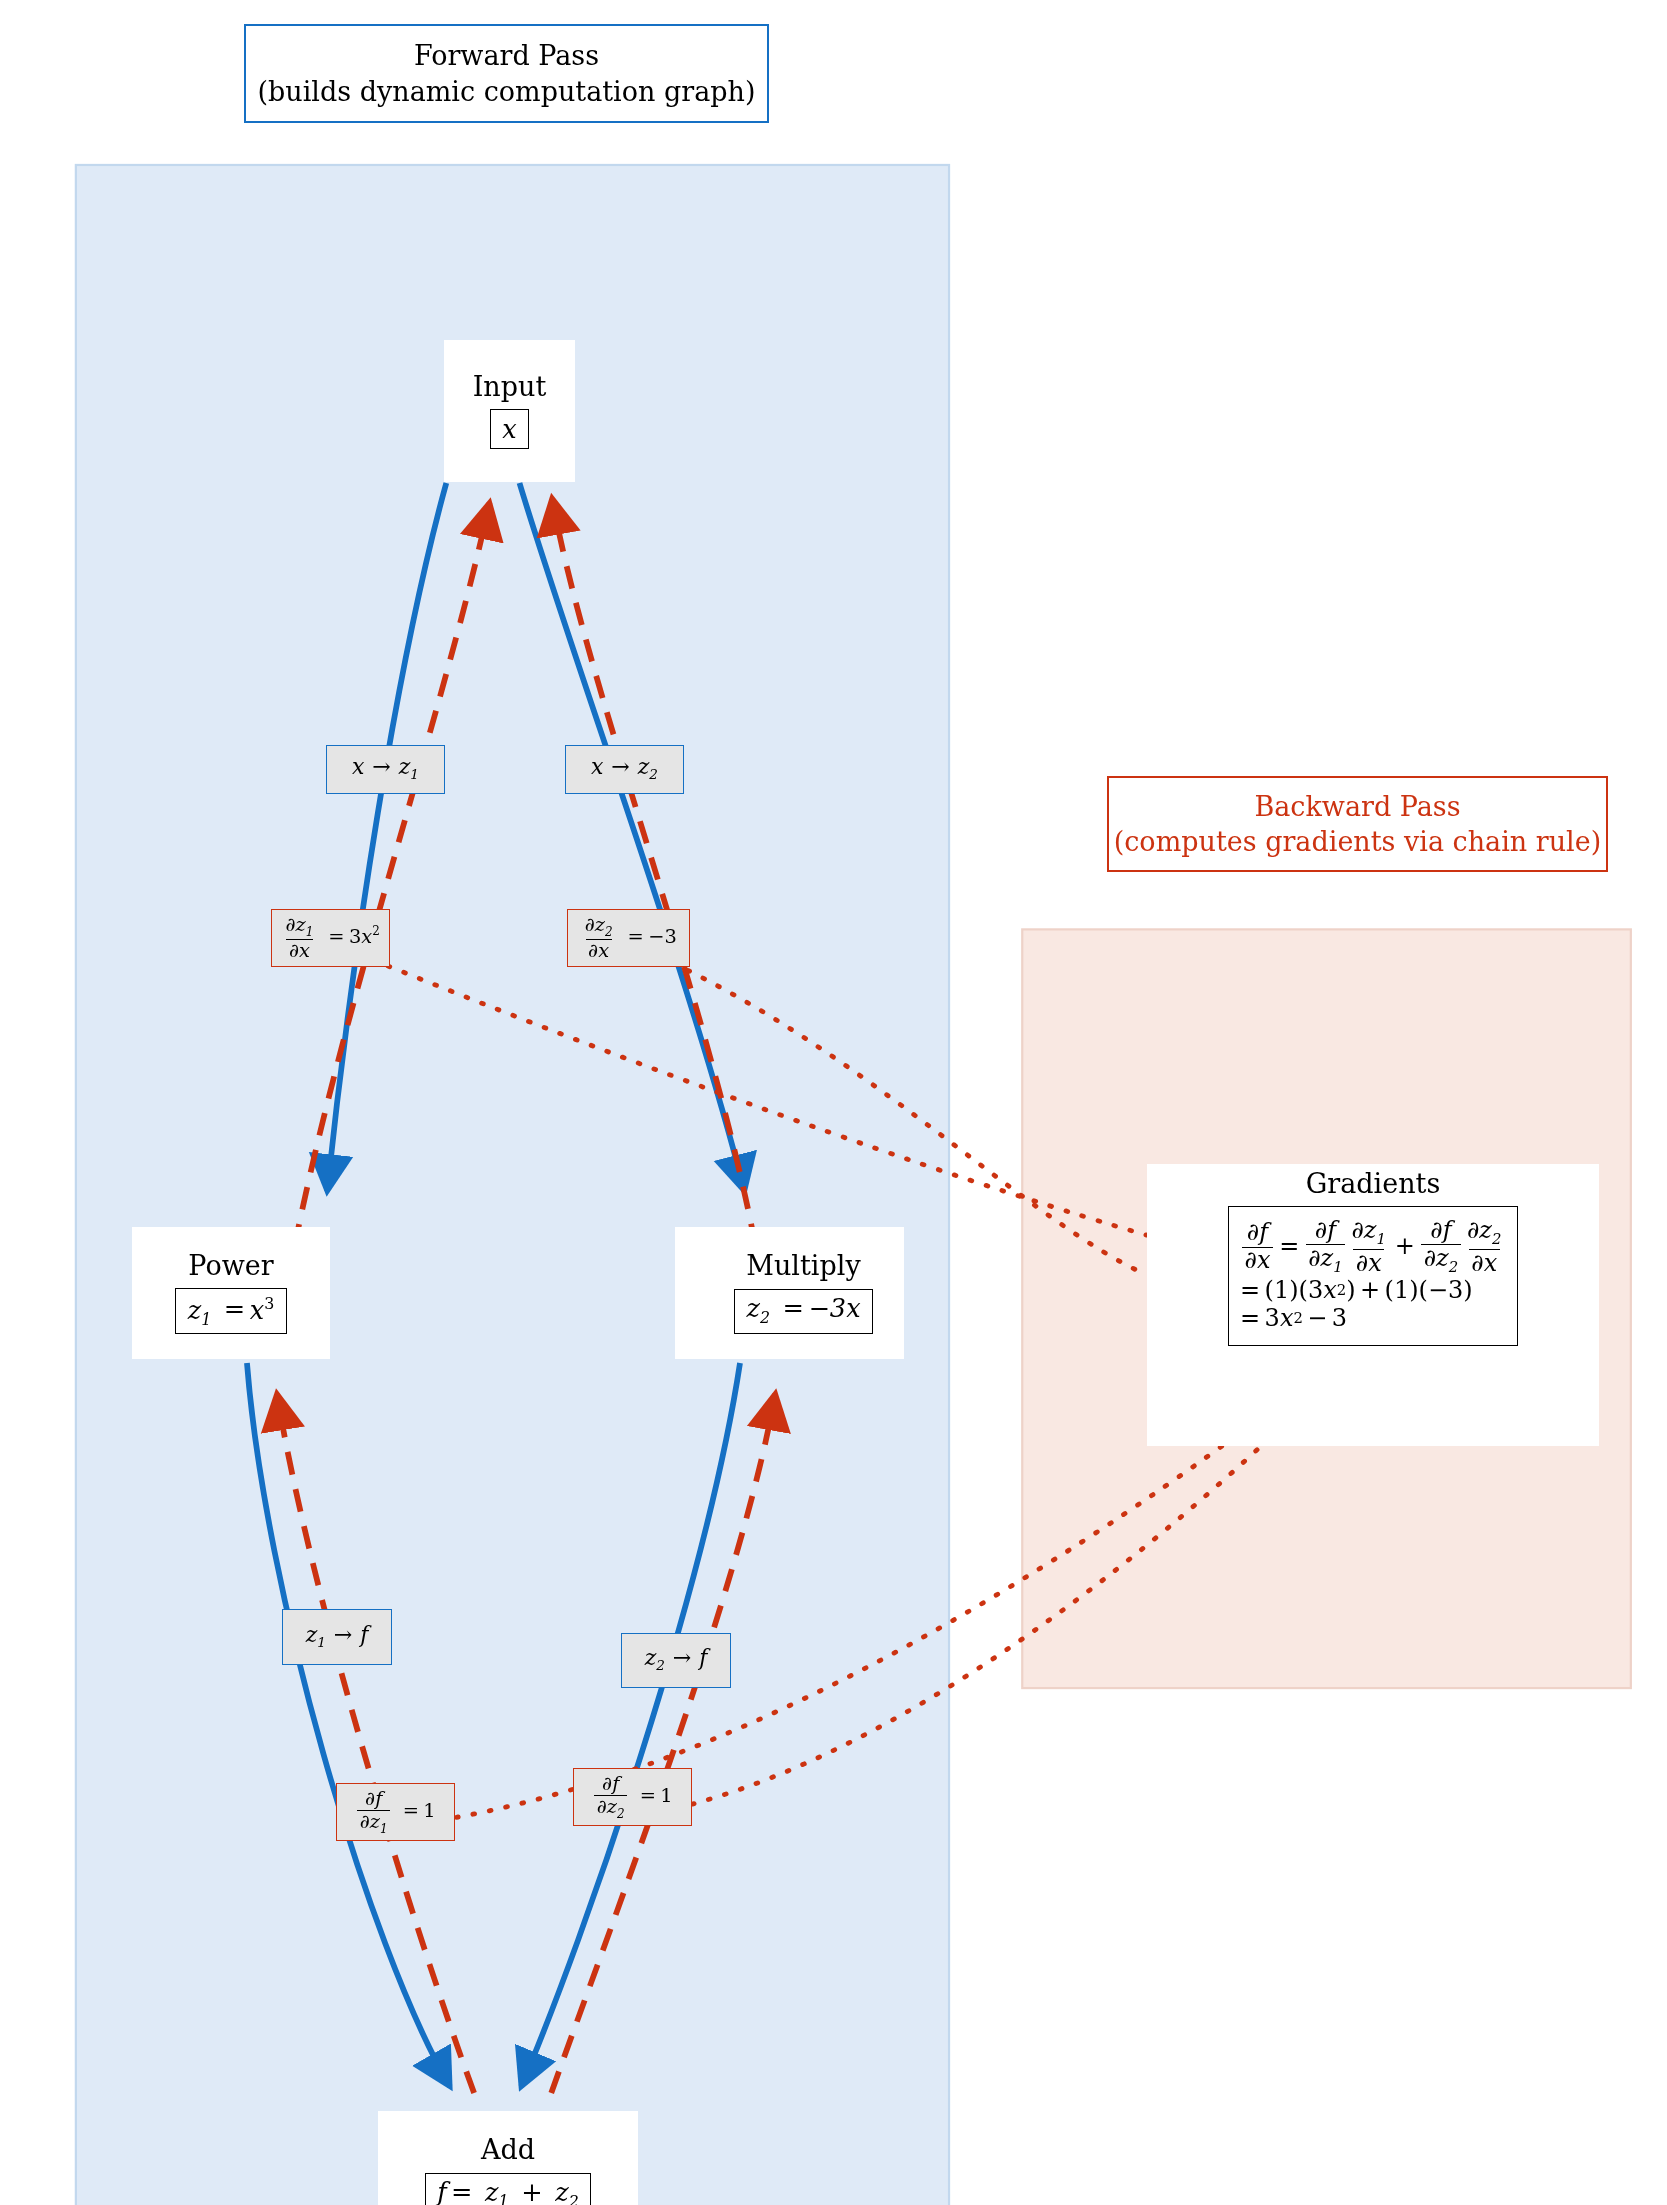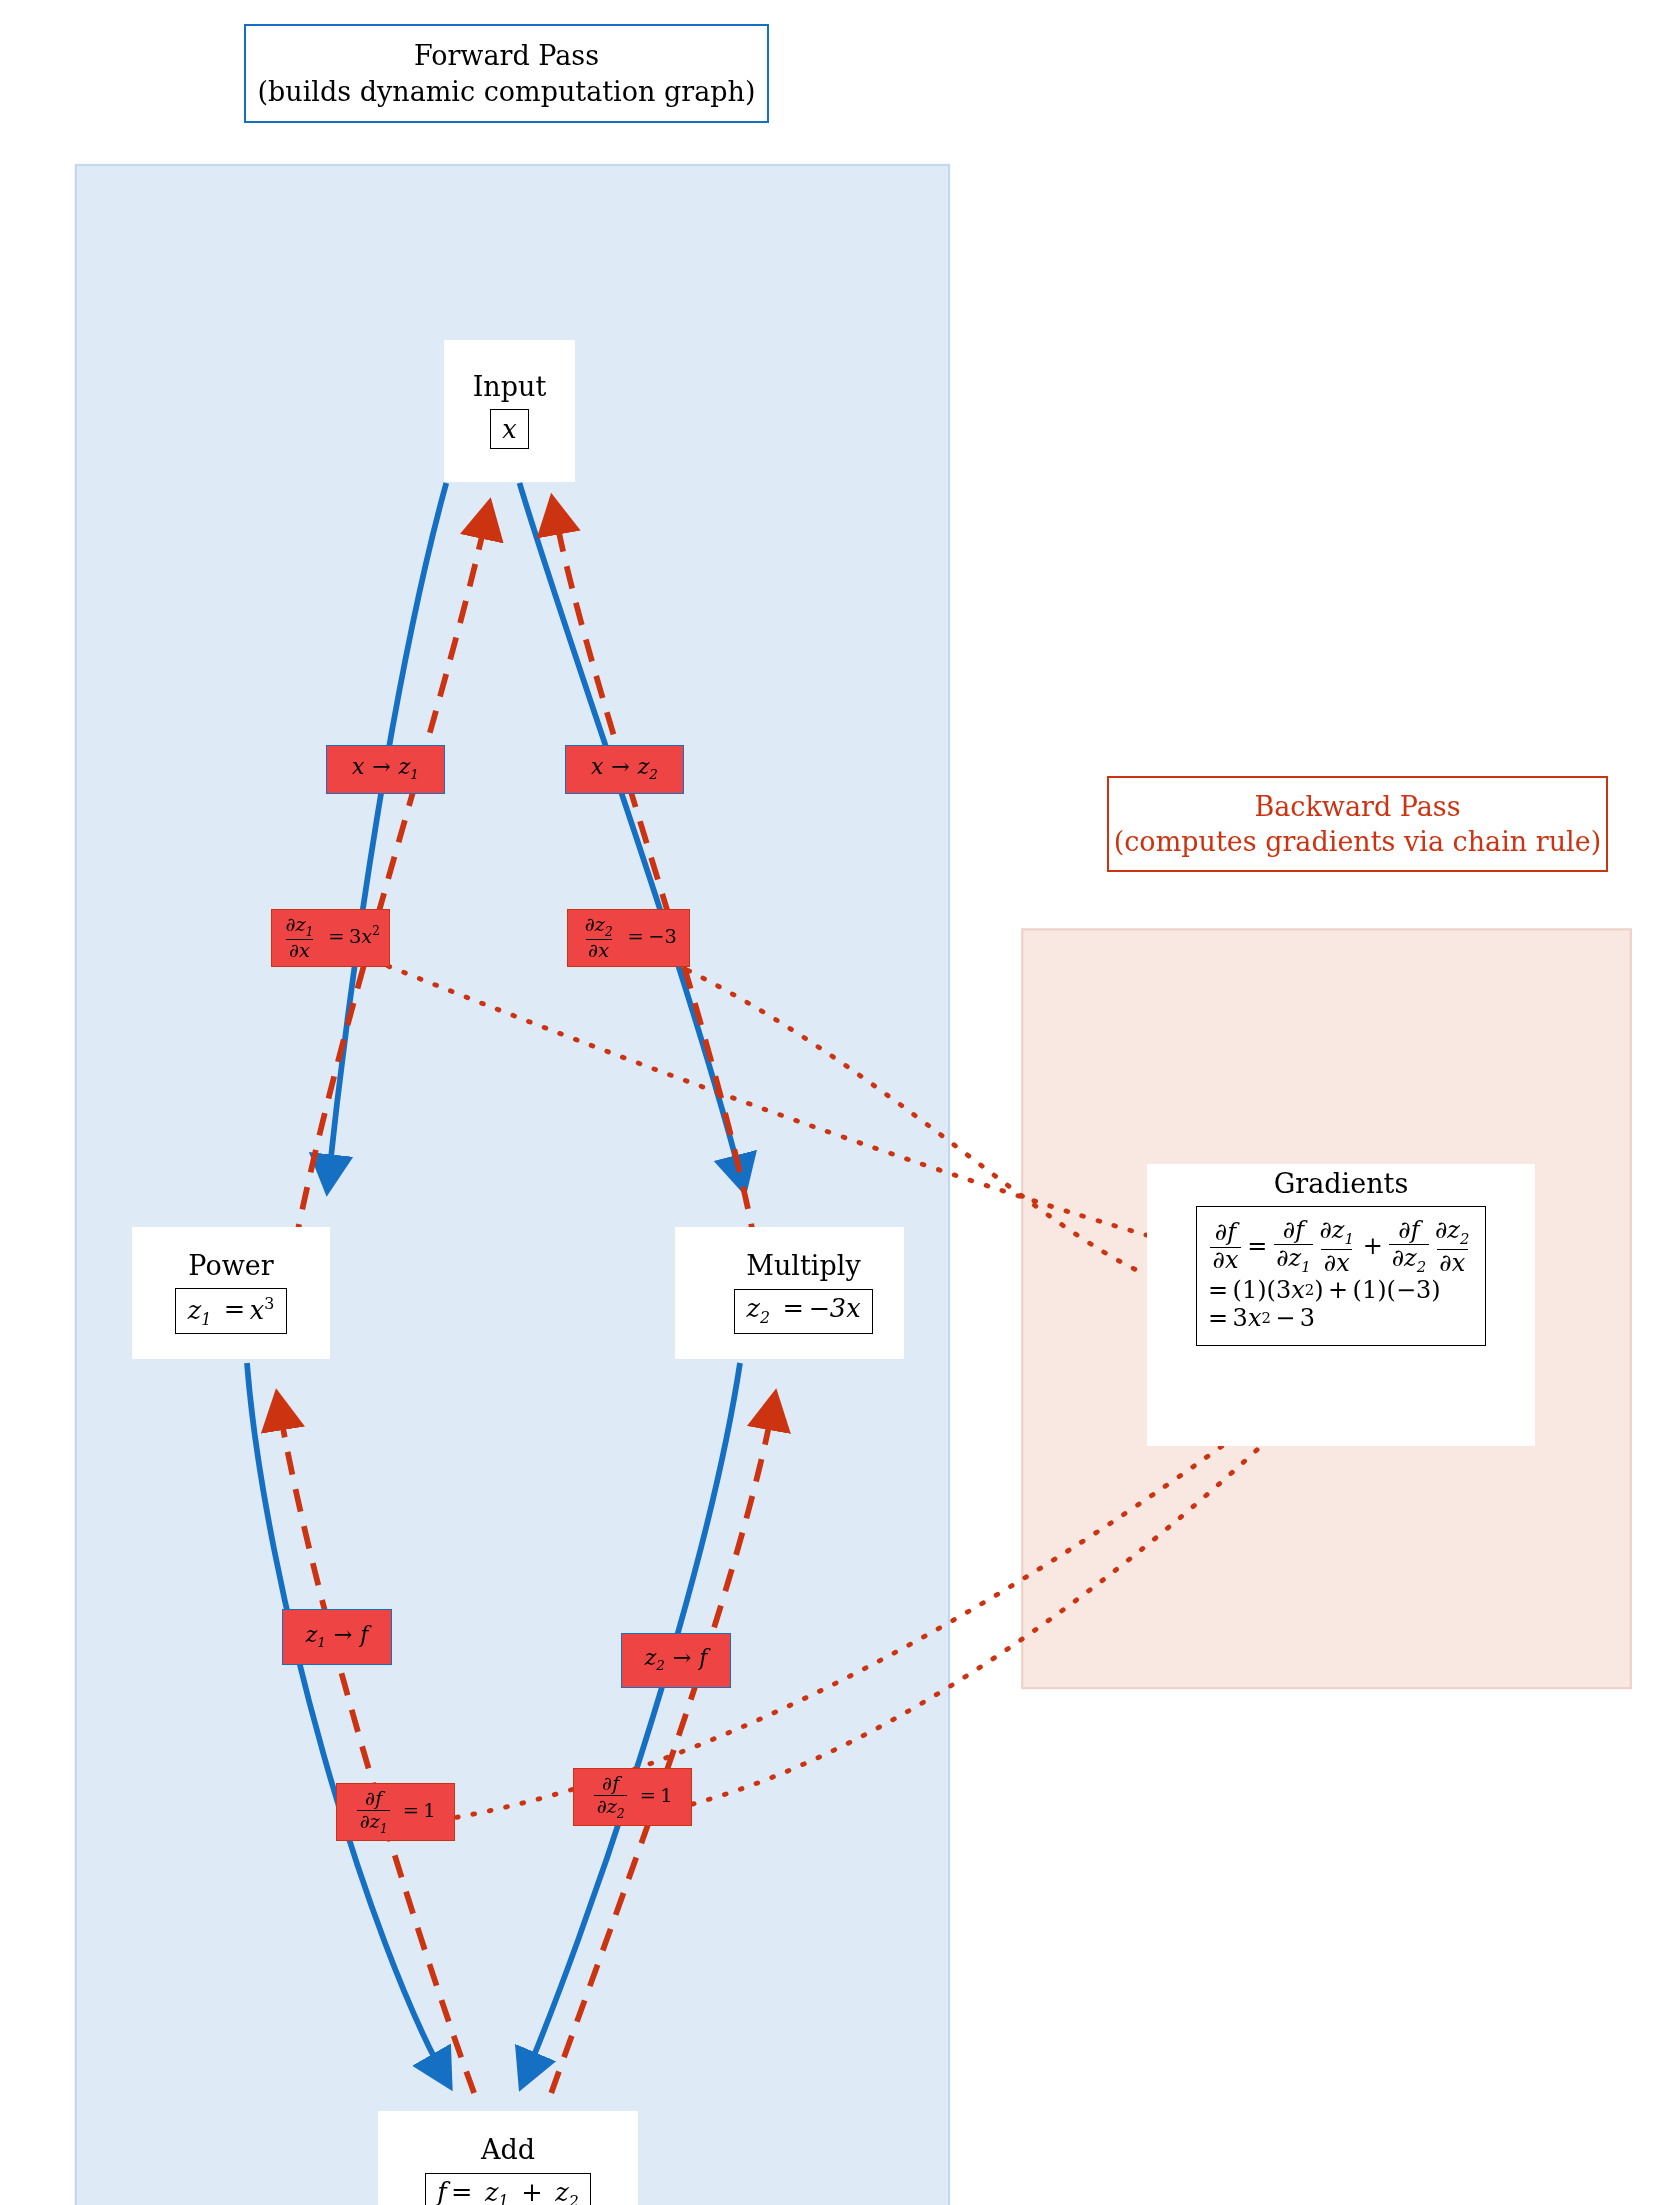--- a/index.html
+++ b/index.html
@@ -30,21 +30,21 @@
   }
   .node .nlabel{font-size:27px;margin-bottom:9.7px;line-height:1;}
   .node .nformula{
     border:1.3px solid #000000;background:#ffffff;
     padding:6.2px 11.5px;font-size:25.6px;font-style:italic;line-height:1;
     font-family:"DejaVu Serif","Liberation Serif",serif;white-space:nowrap;
   }
 
   
   .elabel{
-    position:absolute;background:#ef4444;box-sizing:border-box;
+    position:absolute;background:#e5e5e5;box-sizing:border-box;
     display:flex;align-items:center;justify-content:center;
     white-space:nowrap;line-height:1;
   }
   .elabel.fwd{border:1.8px solid #1570c4;font-size:22px;}
   .elabel.bwd{border:1.8px solid #cc3311;font-size:19.4px;}
 
   
   .grad-card{
     position:absolute;background:#ffffff;box-sizing:border-box;
     display:flex;flex-direction:column;align-items:center;justify-content:flex-start;
@@ -207,21 +207,21 @@
   <div class="elabel bwd" style="left:573px;top:1768px;width:119px;height:58px;">
     <span>
       <span class="frac">
         <span class="num"><span class="it">∂f</span></span>
         <span class="den"><span class="it">∂z</span><span class="sub">2</span></span>
       </span>
       <span class="op">=</span>1
     </span>
   </div>
 
-  <div class="grad-card" style="left:1147px;top:1164px;width:388px;height:282px;">
+  <div class="grad-card" style="left:1147px;top:1164px;width:452px;height:282px;">
     <div class="gtitle">Gradients</div>
     <div class="gbody">
 
       <div class="grad-line">
         <span class="frac">
           <span class="num"><span class="it">∂f</span></span>
           <span class="den"><span class="it">∂x</span></span>
         </span>
         <span class="op">=</span>
         <span class="frac">

